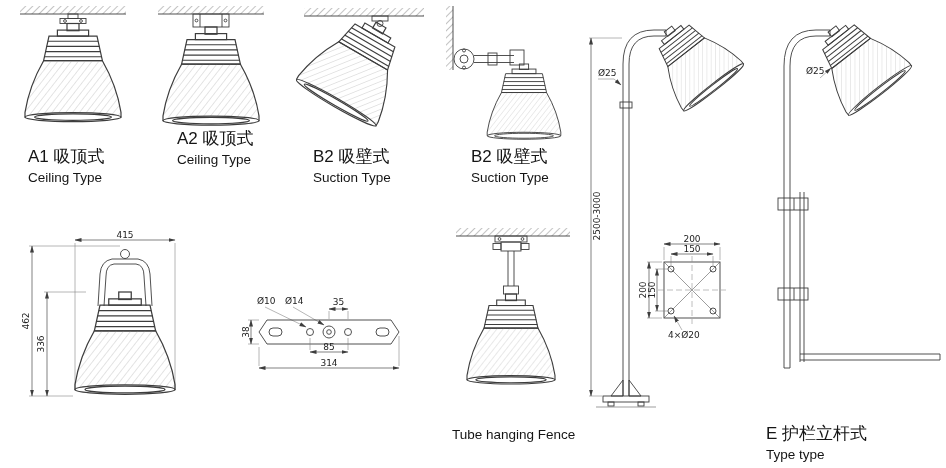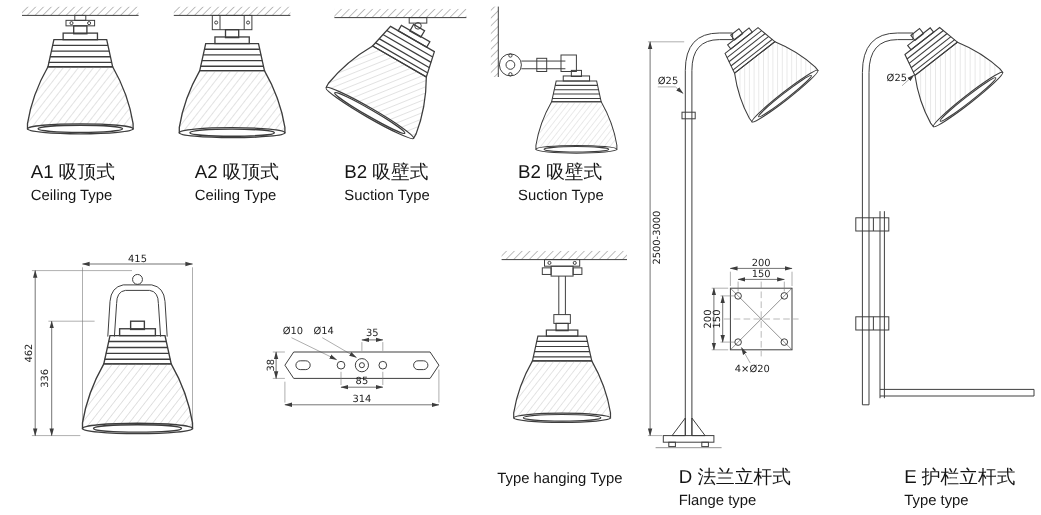--- a/index.html
+++ b/index.html
@@ -274,37 +274,33 @@
       <line x1="36" y1="338" x2="176" y2="338"></line>
       <line x1="36" y1="344" x2="176" y2="344"></line>
       <line x1="176" y1="338" x2="176" y2="344"></line>
     </g>
   </svg>
 
   <div class="cap" style="left:28px;top:147px">
     <div class="cn">A1 吸顶式</div>
     <div class="en">Ceiling Type</div>
   </div>
-  <div class="cap" style="left:177px;top:147px">
+  <div class="cap" style="left:177px;top:129px">
     <div class="cn">A2 吸顶式</div>
     <div class="en">Ceiling Type</div>
   </div>
   <div class="cap" style="left:313px;top:147px">
     <div class="cn">B2 吸壁式</div>
     <div class="en">Suction Type</div>
   </div>
   <div class="cap" style="left:471px;top:147px">
     <div class="cn">B2 吸壁式</div>
     <div class="en">Suction Type</div>
   </div>
   <div class="cap" style="left:452px;top:424px">
-    <div class="en">Type hanging Type</div>
-  </div>
-  <div class="cap" style="left:617px;top:424px">
-    <div class="cn">D 法兰立杆式</div>
-    <div class="en">Flange type</div>
-  </div>
-  <div class="cap" style="left:822px;top:424px">
+    <div class="en">Tube hanging Fence</div>
+  </div>
+  <div class="cap" style="left:766px;top:424px">
     <div class="cn">E 护栏立杆式</div>
     <div class="en">Type type</div>
   </div>
 
 </div>
 
 </body></html>

